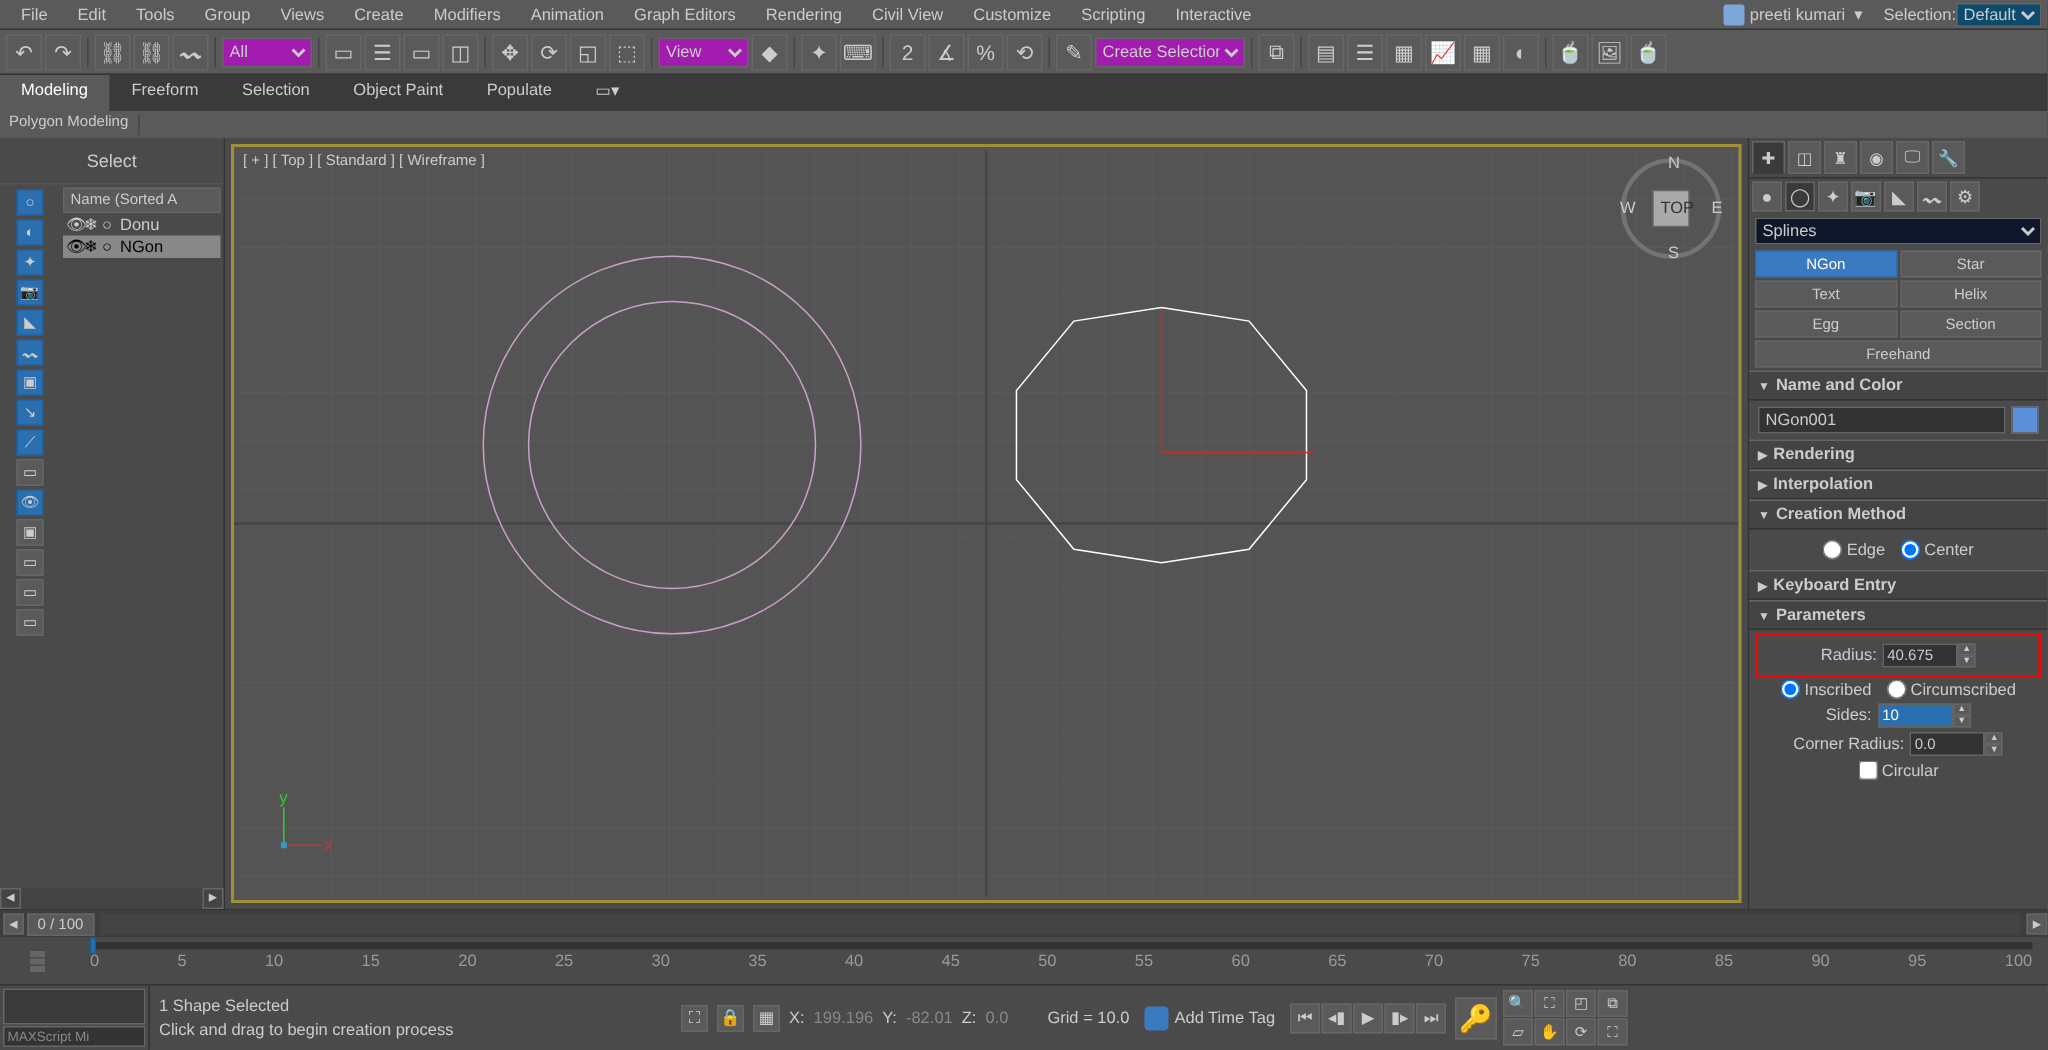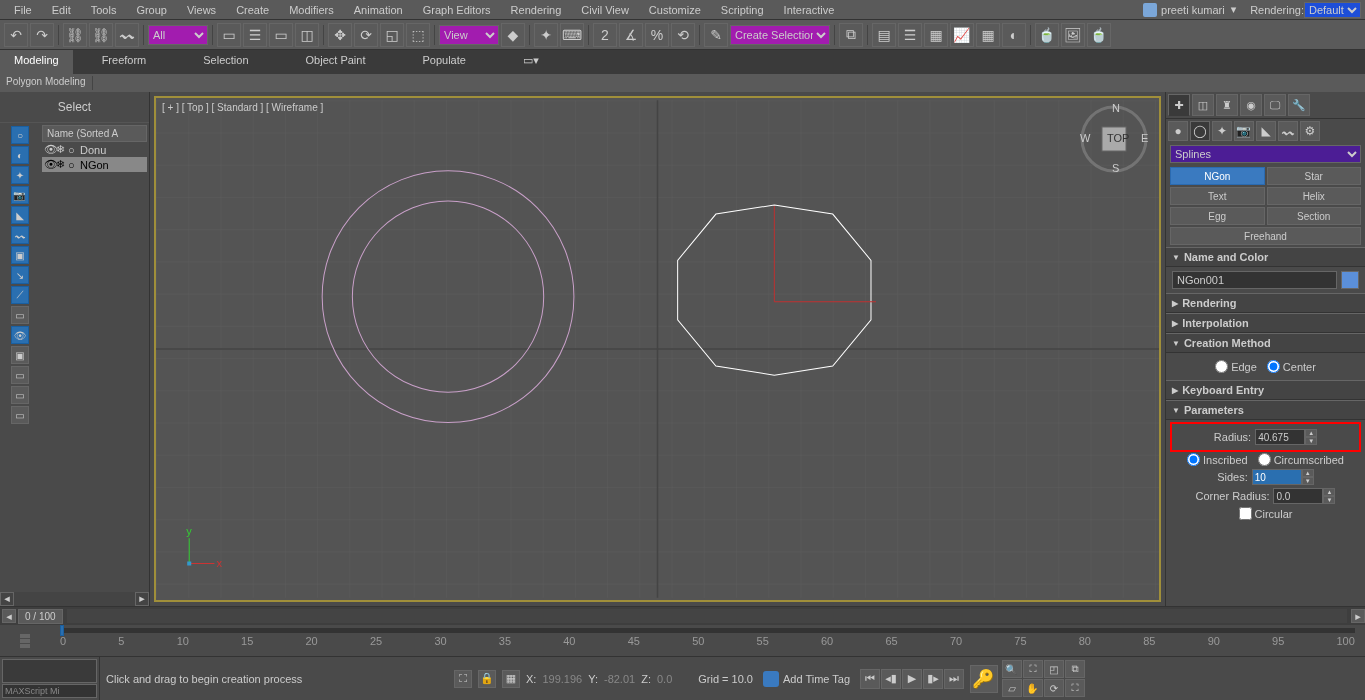--- a/index.html
+++ b/index.html
@@ -4,32 +4,32 @@
 <style>
 * { margin:0; padding:0; box-sizing:border-box; font-family:Arial,sans-serif; font-size:11px; }
 body { background:#4a4a4a; color:#ccc; width:1365px; height:700px; overflow:hidden; user-select:none; }
 .menubar { height:20px; background:#5a5a5a; display:flex; align-items:center; padding:0 4px; border-bottom:1px solid #333; }
 .menubar .menu-item { padding:2px 10px; cursor:pointer; }
 .menubar .spacer { flex:1; }
 .menubar .user { display:flex; align-items:center; gap:4px; padding:2px 4px; }
 .menubar .user .avatar { width:14px; height:14px; background:#7BA7D9; border-radius:2px; }
 .menubar .user .caret { margin-left:2px; }
 .menubar .wslabel { margin-left:10px; }
-.menubar select { background:#1d4ed8; border:1px solid #666; color:#ccc; height:16px; font-size:11px; }
+.menubar select { background:#0c4a6e; border:1px solid #666; color:#ccc; height:16px; font-size:11px; }
 
 .toolbar1 { height:30px; background:#5a5a5a; border-bottom:1px solid #333; display:flex; align-items:center; padding:0 4px; gap:2px; }
 .tbtn { width:24px; height:24px; background:#5a5a5a; border:1px solid #666; display:flex; align-items:center; justify-content:center; cursor:pointer; color:#ccc; font-size:14px; }
 .tsep { width:1px; height:20px; background:#444; margin:0 2px; }
 .toolbar1 select { background:#a21caf; border:1px solid #666; color:#ccc; height:20px; font-size:11px; }
 .toolbar1 .all-sel { width:60px; }
 
 .ribbon { height:24px; background:#3a3a3a; display:flex; }
 .ribbon-tab { padding:4px 14px; background:#444; margin-right:1px; cursor:pointer; }
 .ribbon-tab.active { background:#5a5a5a; color:#fff; }
-.ribbon-grp { padding:4px 28px; margin-right:1px; }
+.ribbon-grp { padding:4px 14px; margin-right:1px; }
 .ribbon2 { height:18px; background:#5a5a5a; padding:2px 0; display:flex; }
 .ribbon2 .grp { padding:0 6px; border-right:1px solid #444; font-size:10px; }
 
 .main { display:flex; height:calc(700px - 20px - 30px - 24px - 18px - 50px - 44px); }
 .left-panel { width:150px; background:#4a4a4a; border-right:1px solid #333; display:flex; flex-direction:column; }
 .left-panel .title { text-align:center; padding:8px 0; font-size:12px; background:#4a4a4a; border-bottom:1px solid #555; }
 .left-panel .body { flex:1; display:flex; }
 .left-panel .icons { width:40px; display:flex; flex-direction:column; align-items:center; padding-top:2px; gap:0; }
 .left-panel .icons .ibtn { width:18px; height:18px; border:1px solid #666; margin:1px 0; background:#5a5a5a; cursor:pointer; display:flex; align-items:center; justify-content:center; font-size:10px; }
 .left-panel .icons .ibtn.active { background:#2a6fb0; border-color:#1a5fa0; }
@@ -47,21 +47,21 @@
 .viewport svg { width:100%; height:100%; }
 .viewport .navcube { position:absolute; top:6px; right:10px; width:70px; height:70px; }
 
 .right-panel { width:200px; background:#4a4a4a; border-left:1px solid #333; display:flex; flex-direction:column; overflow:hidden; }
 .right-panel .tabs { display:flex; padding:2px; gap:2px; border-bottom:1px solid #333; }
 .right-panel .tabs .tab { width:22px; height:22px; border:1px solid #666; background:#5a5a5a; display:flex; align-items:center; justify-content:center; cursor:pointer; }
 .right-panel .tabs .tab.active { background:#3a3a3a; border-bottom-color:#3a3a3a; }
 .right-panel .subtabs { display:flex; padding:2px; gap:2px; }
 .right-panel .subtabs .stab { width:20px; height:20px; border:1px solid #666; background:#5a5a5a; display:flex; align-items:center; justify-content:center; cursor:pointer; font-size:12px; }
 .right-panel .subtabs .stab.active { background:#3a3a3a; }
-.right-panel select.cat { margin:2px 4px; background:#4c1d95; border:1px solid #666; color:#ccc; height:18px; }
+.right-panel select.cat { margin:2px 4px; background:#0f172a; border:1px solid #666; color:#ccc; height:18px; }
 .right-panel .btn-grid { display:grid; grid-template-columns:1fr 1fr; gap:2px; padding:2px 4px; }
 .right-panel .btn-grid button { height:18px; background:#5a5a5a; border:1px solid #666; color:#ccc; cursor:pointer; font-size:10px; }
 .right-panel .btn-grid button.selected { background:#3a7ac0; border-color:#2a6ab0; color:#fff; }
 .right-panel .rollout-hdr { background:#444; border-top:1px solid #666; border-bottom:1px solid #333; padding:3px 6px; font-size:10px; font-weight:bold; cursor:pointer; display:flex; align-items:center; gap:4px; }
 .right-panel .rollout-hdr .arrow { font-size:8px; }
 .right-panel .rollout-body { padding:4px 6px; }
 .right-panel .name-row { display:flex; gap:4px; align-items:center; }
 .right-panel .name-row input { flex:1; background:#333; border:1px solid #666; color:#ccc; height:18px; padding:0 4px; }
 .right-panel .name-row .swatch { width:18px; height:18px; background:#5B8FD9; border:1px solid #666; cursor:pointer; }
 .right-panel .param-row { display:flex; align-items:center; justify-content:center; gap:4px; margin:3px 0; font-size:10px; }
@@ -127,21 +127,21 @@
   <div class="menu-item">Civil View</div>
   <div class="menu-item">Customize</div>
   <div class="menu-item">Scripting</div>
   <div class="menu-item">Interactive</div>
   <div class="spacer"></div>
   <div class="user">
     <div class="avatar"></div>
     <span>preeti kumari</span>
     <span class="caret">▾</span>
   </div>
-  <span class="wslabel">Rendering:</span>
+  <span class="wslabel">Selection:</span>
   <select><option>Default</option></select>
 </div>
 
 <div class="toolbar1">
   <div class="tbtn">↶</div>
   <div class="tbtn">↷</div>
   <div class="tsep"></div>
   <div class="tbtn">⛓</div>
   <div class="tbtn">⛓</div>
   <div class="tbtn">〰</div>
@@ -451,20 +451,21 @@
       </div>
   </div>
 </div>
 
 <div class="statusbar">
   <div class="thumb">
     <div class="prev"></div>
     <div class="script">MAXScript Mi</div>
   </div>
   <div class="msgs">
+    <div>1 Shape Selected</div>
     <div>Click and drag to begin creation process</div>
   </div>
   <div class="coords">
     <div class="cbtn">⛶</div>
     <div class="cbtn">🔒</div>
     <div class="cbtn">▦</div>
     <span>X:</span>
       <span class="v">199.196</span>
     <span>Y:</span>
       <span class="v">-82.01</span>

